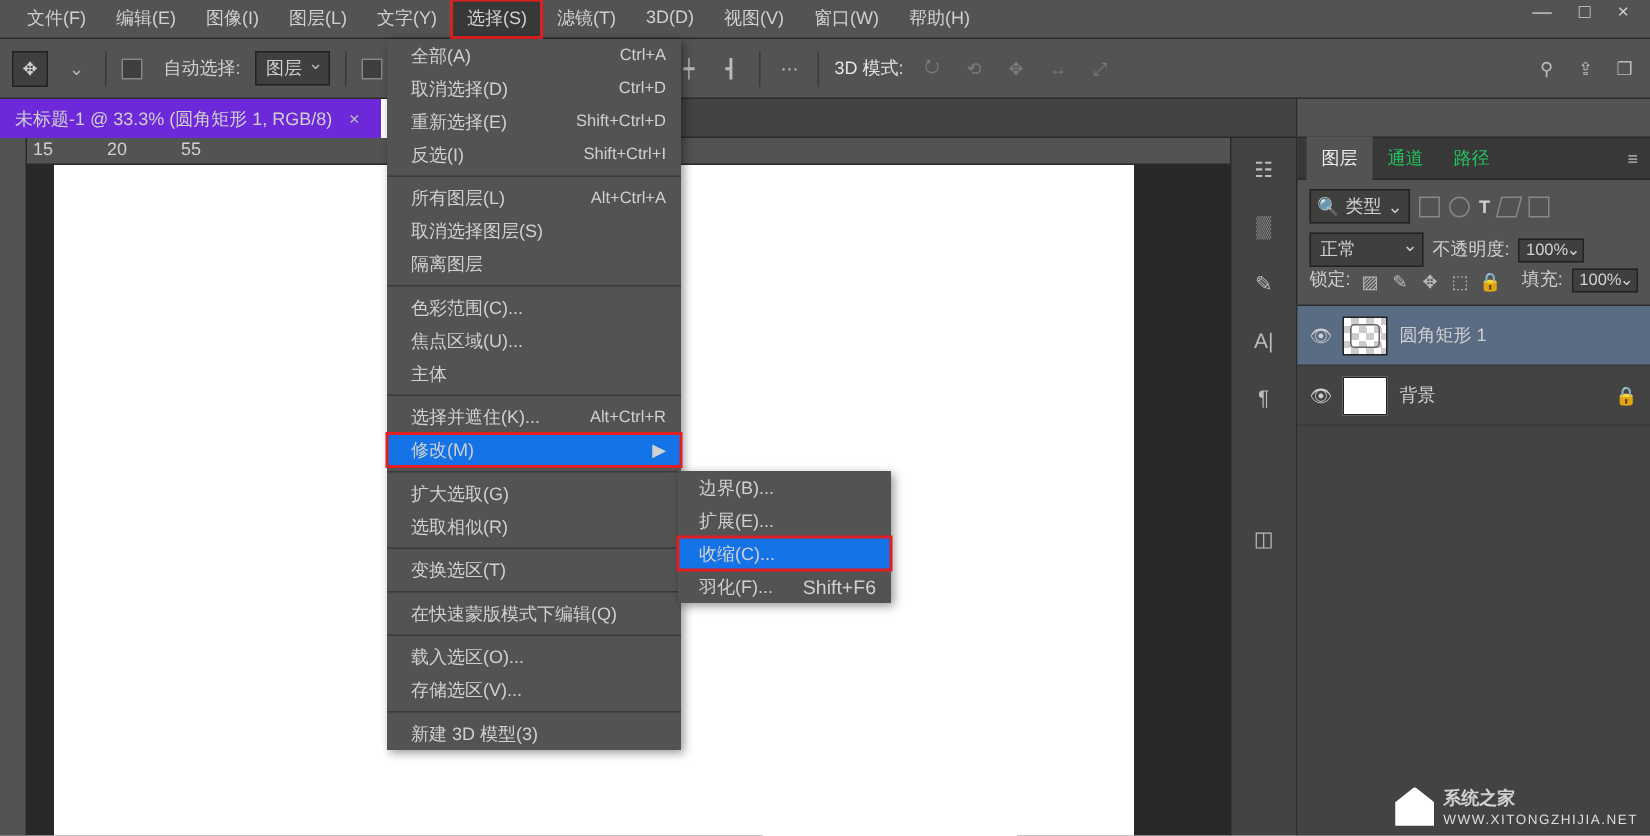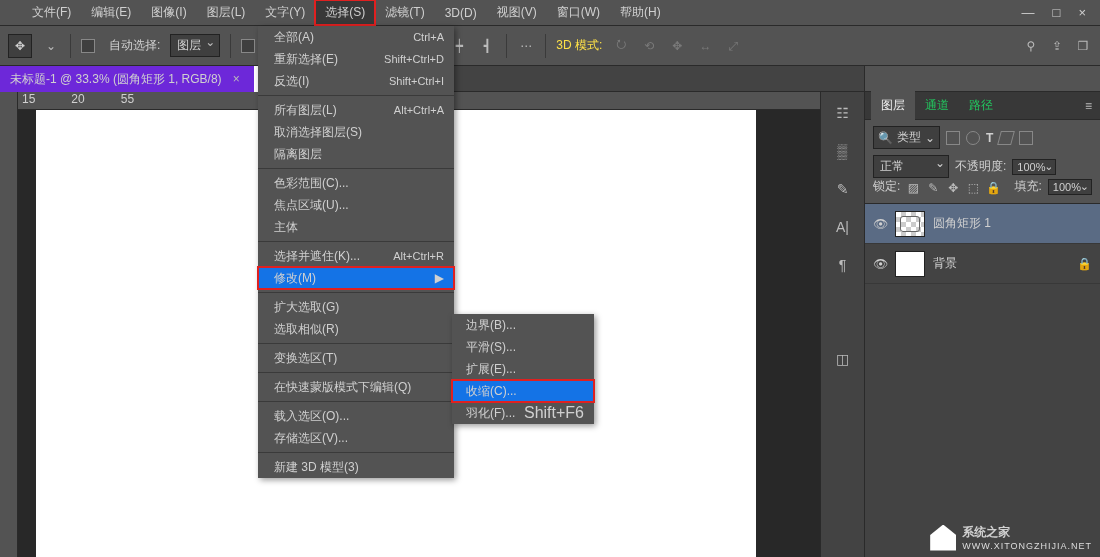--- a/index.html
+++ b/index.html
@@ -1,17 +1,17 @@
 <!DOCTYPE html>
 <html><head>
 <meta charset="utf-8">
 <style>
 *{margin:0;padding:0;box-sizing:border-box;font-family:"Microsoft YaHei",sans-serif;font-size:12px;color:#d0d0d0;user-select:none}
 body{background:#535353;width:1100px;height:557px;overflow:hidden;position:relative}
-.menubar{height:26px;background:#535353;display:flex;align-items:center;padding-left:22px;border-bottom:1px solid #2a2a2a}
+.menubar{height:26px;background:#535353;display:flex;align-items:flex-start;padding-left:8px;border-bottom:1px solid #2a2a2a}
 .menubar .mi{padding:4px 10px;cursor:default}
 .menubar .mi.sel{background:#383838;outline:2px solid #e02020;outline-offset:-1px}
 .window-ctrl{margin-left:auto;display:flex;gap:18px;padding-right:14px;color:#bbb}
 .window-ctrl span{font-size:13px}
 .optbar{height:40px;background:#535353;display:flex;align-items:center;gap:10px;padding:0 8px;border-bottom:1px solid #2a2a2a}
 .tool-ic{width:24px;height:24px;background:#3f3f3f;border:1px solid #222;display:flex;align-items:center;justify-content:center}
 .checkbox{width:14px;height:14px;border:1px solid #888;background:#3f3f3f;display:inline-block;margin-right:4px}
 .sel-dd{background:#3f3f3f;border:1px solid #222;padding:2px 18px 2px 6px;position:relative}
 .sel-dd::after{content:"⌄";position:absolute;right:4px;top:0;color:#bbb}
 .optbar .sep{width:1px;height:24px;background:#3a3a3a}
@@ -26,21 +26,21 @@
 .canvas{position:absolute;left:18px;top:18px;width:720px;height:480px;background:#fff}
 .dropdown{position:absolute;left:258px;top:26px;width:196px;background:#535353;box-shadow:2px 2px 6px rgba(0,0,0,.4);z-index:50}
 .dropdown .row{display:flex;align-items:center;padding:4px 10px 4px 16px;height:22px}
 .dropdown .row.dis{color:#7a7a7a}
 .dropdown .row .sc{margin-left:auto;font-size:11px}
 .dropdown .row .arr{margin-left:auto}
 .dropdown .row.hl{background:#1473e6;color:#fff;outline:2px solid #e02020;outline-offset:-1px}
 .dropdown hr{border:none;border-top:1px solid #3a3a3a;margin:3px 0}
 .submenu{position:absolute;left:452px;top:314px;width:142px;background:#535353;box-shadow:2px 2px 6px rgba(0,0,0,.4);z-index:60}
 .submenu .row{display:flex;padding:4px 10px 4px 14px;height:22px;align-items:center}
-.submenu .row .sc{margin-left:auto;font-size:16px}
+.submenu .row .sc{margin-left:auto;font-size:13px}
 .submenu .row.hl{background:#1473e6;color:#fff;outline:2px solid #e02020;outline-offset:-1px}
 .right-dock{position:absolute;right:236px;top:92px;width:44px;bottom:0;background:#434343;border-left:1px solid #2a2a2a;display:flex;flex-direction:column;align-items:center;padding-top:10px;gap:16px}
 .right-dock .dic{width:22px;height:22px;color:#bbb;display:flex;align-items:center;justify-content:center;font-size:14px}
 .panels{position:absolute;right:0;top:66px;width:236px;bottom:0;background:#535353;border-left:1px solid #2a2a2a;display:flex;flex-direction:column}
 .panel-tabs{height:28px;background:#383838;display:flex;align-items:center;padding-left:6px;border-bottom:1px solid #2a2a2a}
 .panel-tabs .pt{padding:6px 10px;color:#22c55e}
 .panel-tabs .pt.act{background:#535353;color:#eee}
 .panel-tabs .menu{margin-left:auto;padding:0 8px;color:#bbb}
 .panel-body{padding:6px 8px 8px 8px;border-bottom:1px solid #2a2a2a}
 .filter-row{display:flex;align-items:center;gap:6px;margin-bottom:6px}
@@ -101,21 +101,21 @@
   <div class="sep"></div>
   <span class="ic">┳</span>
   <span class="ic">┿</span>
   <span class="ic">┻</span>
   <span class="ic">┣</span>
   <span class="ic">┿</span>
   <span class="ic">┫</span>
   <div class="sep"></div>
   <span class="ic">⋯</span>
   <div class="sep"></div>
-  <span style="color:#fde047">3D 模式:</span>
+  <span style="color:#e5e5e5">3D 模式:</span>
   <span class="ic" style="color:#7a7a7a">⭮</span>
   <span class="ic" style="color:#7a7a7a">⟲</span>
   <span class="ic" style="color:#7a7a7a">✥</span>
   <span class="ic" style="color:#7a7a7a">↔</span>
   <span class="ic" style="color:#7a7a7a">⤢</span>
   <div style="margin-left:auto;display:flex;gap:8px">
     <span class="ic">⚲</span>
     <span class="ic">⇪</span>
     <span class="ic">❐</span>
   </div>
@@ -138,20 +138,24 @@
     </div>
     <div class="canvas"></div>
   </div>
 </div>
 
 <div class="dropdown">
   <div class="row">
       <span>全部(A)</span>
       <span class="sc">Ctrl+A</span>
     </div>
+  <div class="row">
+      <span>取消选择(D)</span>
+      <span class="sc">Ctrl+D</span>
+    </div>
   <div class="row dis">
       <span>重新选择(E)</span>
       <span class="sc">Shift+Ctrl+D</span>
     </div>
   <div class="row">
       <span>反选(I)</span>
       <span class="sc">Shift+Ctrl+I</span>
     </div>
   <hr>
   <div class="row">
@@ -207,23 +211,20 @@
     </div>
   <hr>
   <div class="row">
       <span>新建 3D 模型(3)</span>
     </div>
 </div>
 
 <div class="submenu">
   <div class="row">
       <span>边界(B)...</span>
-    </div>
-  <div class="row">
-      <span>平滑(S)...</span>
     </div>
   <div class="row">
       <span>扩展(E)...</span>
     </div>
   <div class="row hl">
       <span>收缩(C)...</span>
     </div>
   <div class="row">
       <span>羽化(F)...</span>
       <span class="sc">Shift+F6</span>

